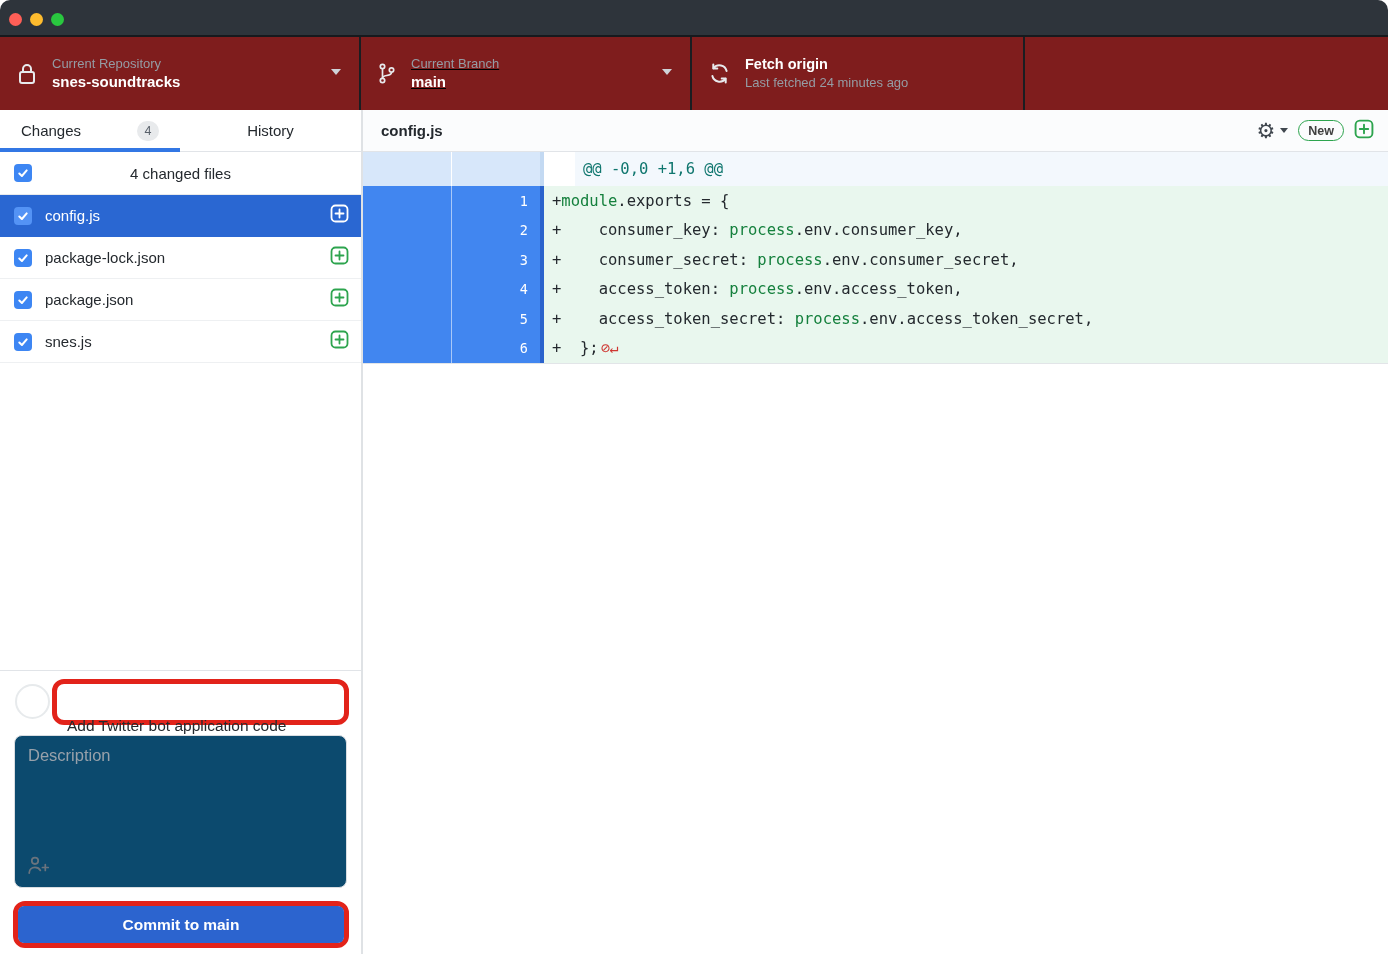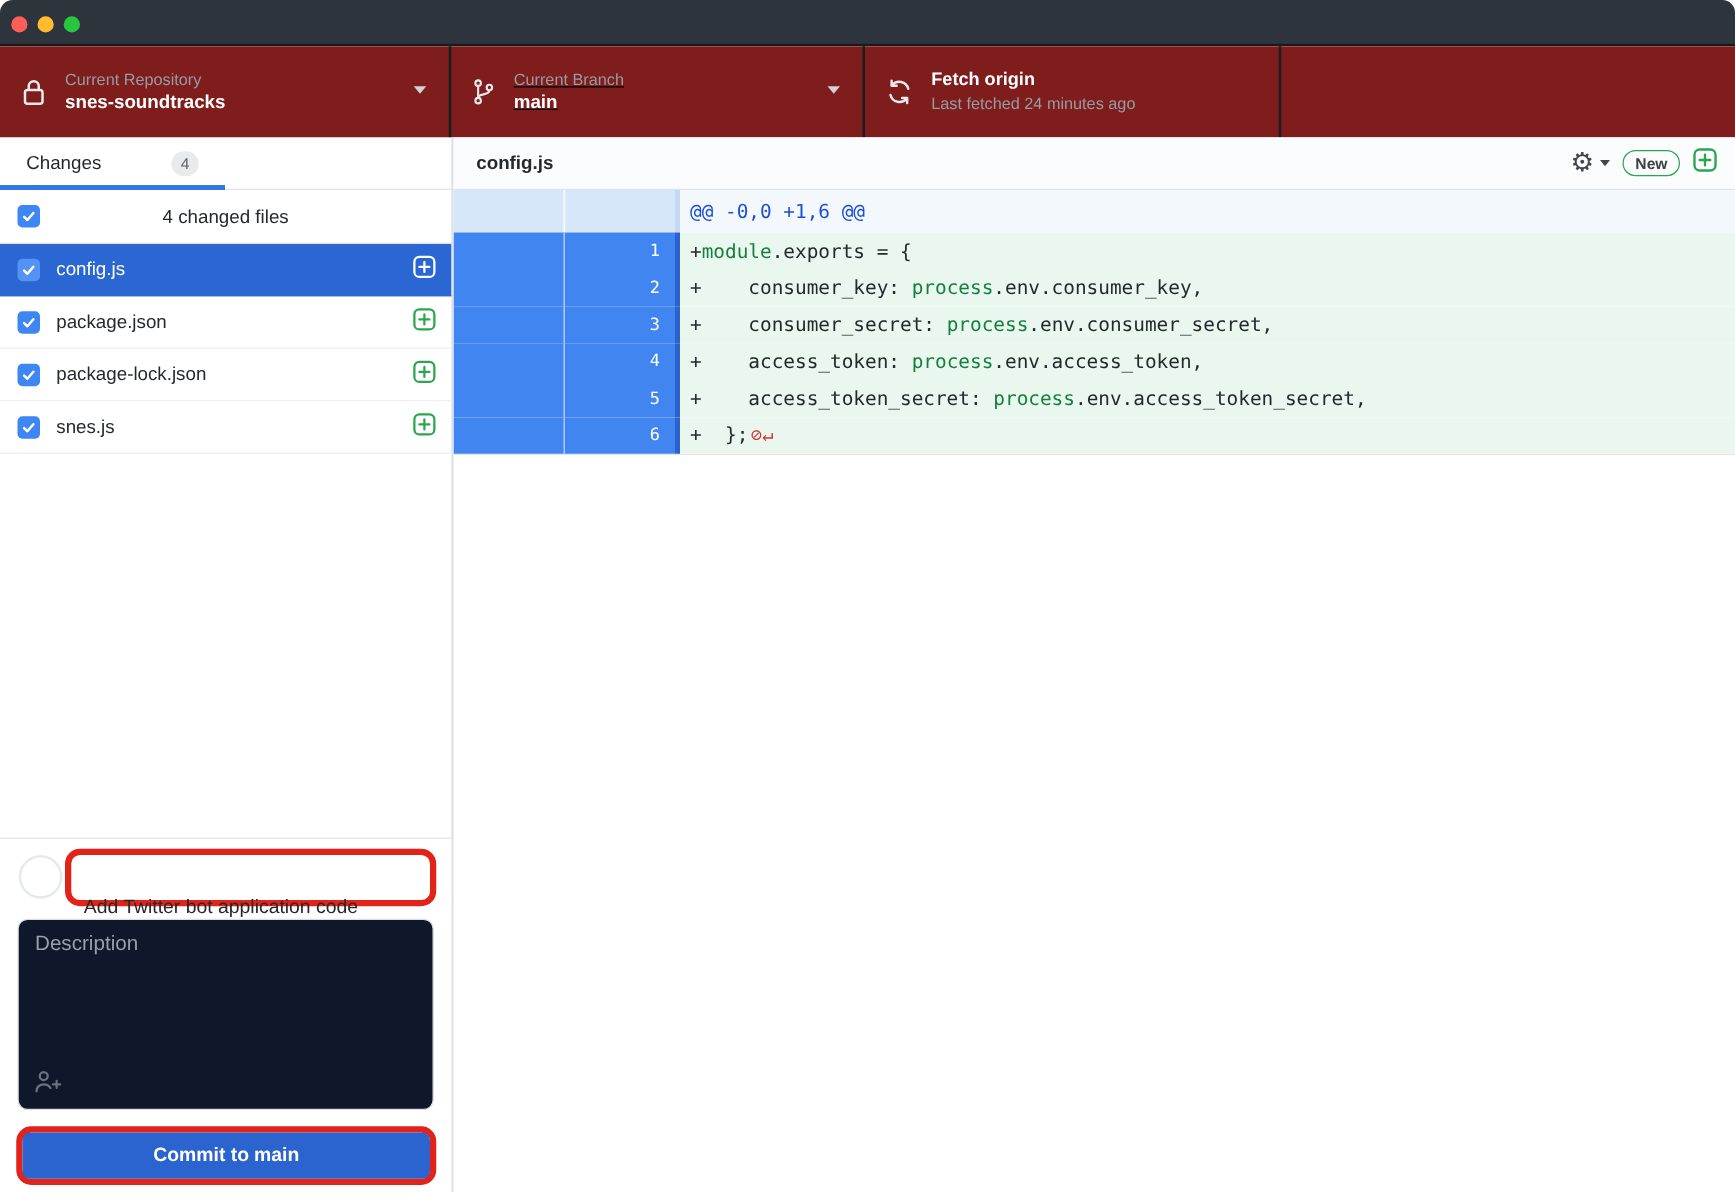--- a/index.html
+++ b/index.html
@@ -51,21 +51,21 @@
   .file-row .fname { margin-left:13px; font-size:15px; color:#24292e; flex:1; }
   .file-row.selected { background:#2a67d2; border-bottom:1px solid #2a67d2; }
   .file-row.selected .fname { color:#ffffff; }
 
   
   .commit-box { position:absolute; left:0; bottom:0; width:361px; height:284px; background:#ffffff; border-top:1px solid #e1e4e8; }
   .avatar { position:absolute; left:15px; top:13px; width:35px; height:35px; border-radius:50%; background:#ffffff; border:2px solid #e7eaec; }
   .annotation { border:5px solid #e2231a; border-radius:12px; }
   .summary-wrap { position:absolute; left:52px; top:8px; right:12px; height:46px; background:#ffffff; display:flex; align-items:center; }
   .summary-input { font-size:15.5px; color:#24292e; padding-left:10px; white-space:nowrap; overflow:hidden; width:100%;margin-top:48px; }
-  .description-box { position:absolute; left:14px; top:64px; width:333px; height:153px; border:1px solid #d9dde1; border-radius:8px; background:#0f172a; }
+  .description-box { position:absolute; left:14px; top:64px; width:333px; height:153px; border:1px solid #d9dde1; border-radius:8px; background:#0c4a6e; }
   .description-placeholder { position:absolute; left:13px; top:10px; font-size:16.5px; color:#98a1aa; }
   .coauthor-btn { position:absolute; left:11px; bottom:10px; width:26px; height:24px; display:flex; align-items:center; cursor:pointer; }
   .commit-wrap { position:absolute; left:13px; right:12px; top:230px; height:47px; display:flex; }
   .commit-btn { flex:1; margin:0; background:#2c64cf; border:none; border-radius:6px; color:#ffffff;
     font-size:15.5px; font-weight:600; font-family:"Liberation Sans", sans-serif; cursor:pointer;
     display:flex; align-items:center; justify-content:center; }
   .commit-btn b { font-weight:bold; margin-left:4px; }
 
   
   .main { position:absolute; left:363px; top:110px; width:1025px; height:844px; background:#ffffff; }
@@ -83,21 +83,21 @@
   .diff-row { display:flex; align-items:stretch; }
   .hunk-row { height:34px; }
   .code-row { height:29.5px; }
   .gut1 { width:88px; flex:0 0 auto; }
   .gut2 { width:89px; flex:0 0 auto; border-left:1px solid rgba(255,255,255,0.55);
     display:flex; align-items:center; justify-content:flex-end; padding-right:12px; }
   .gut-edge { width:4px; flex:0 0 auto; }
   .hunk-row .gut1, .hunk-row .gut2 { background:#d7e7fa; }
   .hunk-row .gut2 { border-left:1px solid #ffffff; }
   .hunk-row .gut-edge { background:#c3d9f2; }
-  .hunk-row .code-content { background:#f3f8fd; color:#1d4ed8; }
+  .hunk-row .code-content { background:#f3f8fd; color:#0f766e;margin-left:31px; }
   .code-row .gut1, .code-row .gut2 { background:#4186f0; cursor:pointer; }
   .code-row .gut-edge { background:#2b63cc; }
   .code-row .code-content { background:#e9f7ee; color:#24292e; }
   .line-num { color:#ffffff; font-size:13.5px; font-family:"DejaVu Sans Mono", monospace; }
   .code-content { flex:1; display:flex; align-items:center; padding-left:8px; font-size:15.5px; white-space:pre; }
   .code-content span { white-space:pre; }
   .kw { color:#15803d; }
   .nl-marker { color:#cf3631; margin-left:2px; font-size:15px; }
 </style>
 </head>
@@ -159,20 +159,23 @@
     </div>
     <div style="flex:1"></div>
   </div>
 
   <div class="sidebar">
     <div class="tabbar">
       <div class="tab tab-changes active">
         <span>Changes</span>
         <span class="tab-badge">4</span>
       </div>
+      <div class="tab tab-history">
+        <span>History</span>
+      </div>
     </div>
 
     <div class="files-header">
       <span class="checkbox">
         <svg width="12" height="12" viewBox="0 0 12 12" fill="none">
             <polyline points="2.3,6.5 4.9,9 9.7,3.4" stroke="#ffffff" stroke-width="2" stroke-linecap="round" stroke-linejoin="round"></polyline>
           </svg>
       </span>
       <span class="label">4 changed files</span>
     </div>
@@ -191,36 +194,36 @@
         </svg>
       </span>
     </div>
 
     <div class="file-row">
       <span class="checkbox">
         <svg width="12" height="12" viewBox="0 0 12 12" fill="none">
             <polyline points="2.3,6.5 4.9,9 9.7,3.4" stroke="#ffffff" stroke-width="2" stroke-linecap="round" stroke-linejoin="round"></polyline>
           </svg>
       </span>
-      <span class="fname">package.json</span>
+      <span class="fname">package-lock.json</span>
       <span>
         <svg width="19" height="19" viewBox="0 0 19 19" fill="none">
           <rect x="1.5" y="1.5" width="16" height="16" rx="4" stroke="#2da44e" stroke-width="1.8"></rect>
           <path d="M9.5 5.5 V13.5 M5.5 9.5 H13.5" stroke="#2da44e" stroke-width="1.8" stroke-linecap="round"></path>
         </svg>
       </span>
     </div>
 
     <div class="file-row">
       <span class="checkbox">
         <svg width="12" height="12" viewBox="0 0 12 12" fill="none">
             <polyline points="2.3,6.5 4.9,9 9.7,3.4" stroke="#ffffff" stroke-width="2" stroke-linecap="round" stroke-linejoin="round"></polyline>
           </svg>
       </span>
-      <span class="fname">package-lock.json</span>
+      <span class="fname">package.json</span>
       <span>
         <svg width="19" height="19" viewBox="0 0 19 19" fill="none">
           <rect x="1.5" y="1.5" width="16" height="16" rx="4" stroke="#2da44e" stroke-width="1.8"></rect>
           <path d="M9.5 5.5 V13.5 M5.5 9.5 H13.5" stroke="#2da44e" stroke-width="1.8" stroke-linecap="round"></path>
         </svg>
       </span>
     </div>
 
     <div class="file-row">
       <span class="checkbox">

